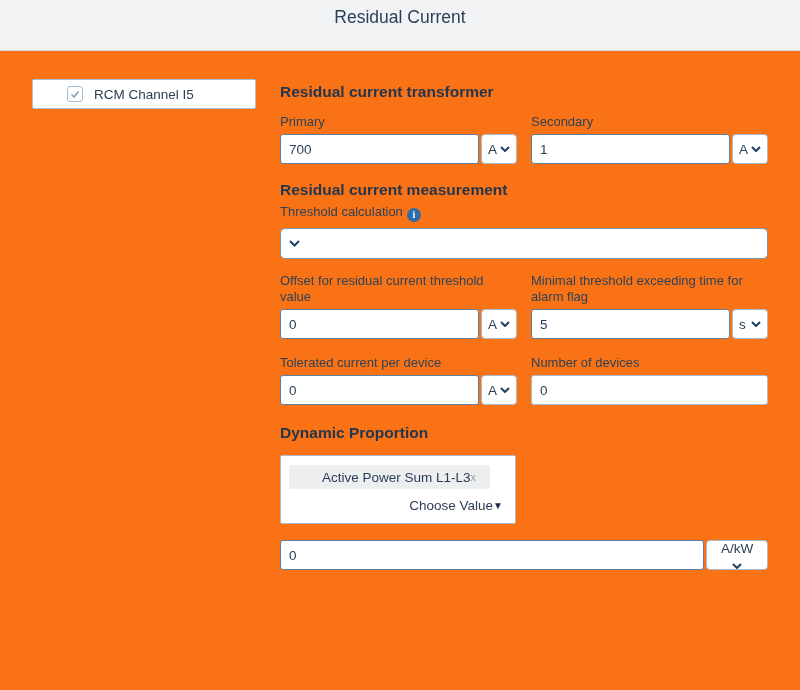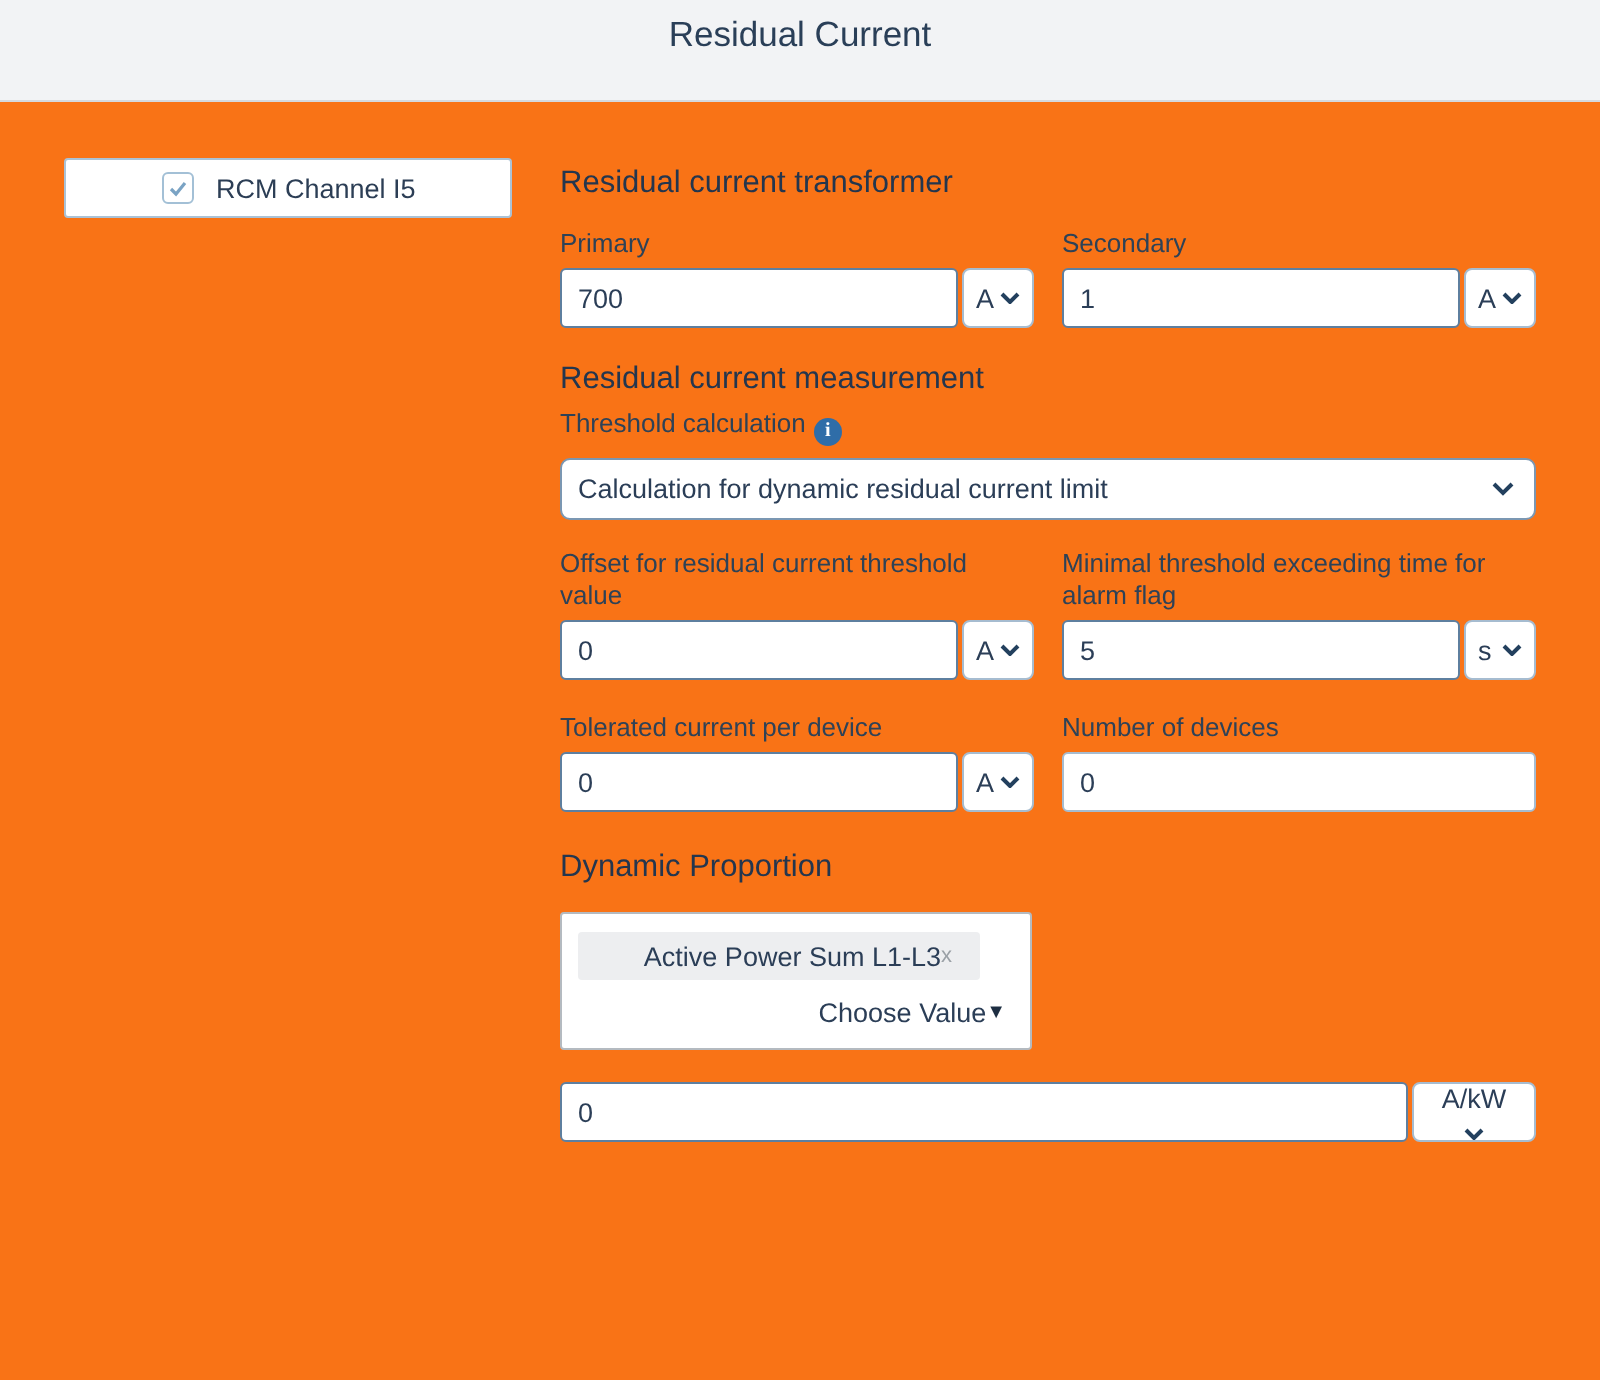--- a/index.html
+++ b/index.html
@@ -9,28 +9,28 @@
 
   
   .header { position:absolute; top:0; left:0; width:800px; height:51px;
     background:#f2f3f5; border-bottom:1px solid #d5d9de; text-align:center; }
   .header .title { padding-top:7px; font-size:17.5px; line-height:20px; color:#2a3f58; }
   .header .subtitle { font-size:12.5px; line-height:15px; color:#8d939c; }
 
   
   .sidebar { position:absolute; left:32px; top:79px; width:224px; }
   .channel-item { display:flex; align-items:center; height:30px;
-    border:1px solid #aac2d6; border-radius:2px; background:#fff; padding-left:48px; cursor:pointer; }
+    border:1px solid #aac2d6; border-radius:2px; background:#fff; padding-left:34px; cursor:pointer; }
   .checkbox { width:16px; height:16px; border:1px solid #a3c0d6; border-radius:3px;
     background:#fff; display:inline-flex; align-items:center; justify-content:center; margin-right:11px; }
   .channel-label { font-size:13.5px; color:#2c3e55; }
 
   
   .main { position:absolute; left:280px; top:52px; width:488px; padding-top:30px; }
-  h3.sec { font-size:15.5px; line-height:20px; font-weight:normal; color:#24364e; }
+  h3.sec { font-size:15.5px; line-height:20px; font-weight:bold; color:#24364e; }
   .row { display:flex; gap:14px; }
   .col { width:237px; }
   .f-label { font-size:13px; line-height:16px; color:#2e4257; }
   .input-row { display:flex; gap:2px; margin-top:4px;border-radius:10px; }
   input.ti { flex:1; min-width:0; height:30px; border:1px solid #5e7f9f; border-radius:3px;
     padding:0 8px; font-size:13.5px; color:#2b3e57; background:#fff;
     font-family:"Liberation Sans","DejaVu Sans",sans-serif; outline:none; }
   input.ti.light { border-color:#a6bcd0; }
   .unit { width:36px; height:30px; border:1px solid #a6bcd0; border-radius:4px; background:#fff;
     display:flex; align-items:center; justify-content:space-between; padding:0 6px;
@@ -114,21 +114,20 @@
         </div>
       </div>
     </div>
 
     <h3 class="sec mt16">Residual current measurement</h3>
 
     <div class="f-label mt4">
       <span>Threshold calculation</span><span class="info-ic">i</span>
     </div>
     <div class="bigselect">
-      <span>Calculation for dynamic residual current limit</span>
       <svg class="chev" width="11" height="7" viewBox="0 0 11 7">
           <polyline points="1,1 5.5,5.5 10,1" fill="none" stroke="#23405e" stroke-width="2"></polyline>
         </svg>
     </div>
 
     <div class="row mt14">
       <div class="col">
         <div class="f-label">Offset for residual current threshold value</div>
         <div class="input-row">
           <input class="ti" type="text" value="0" style="">

